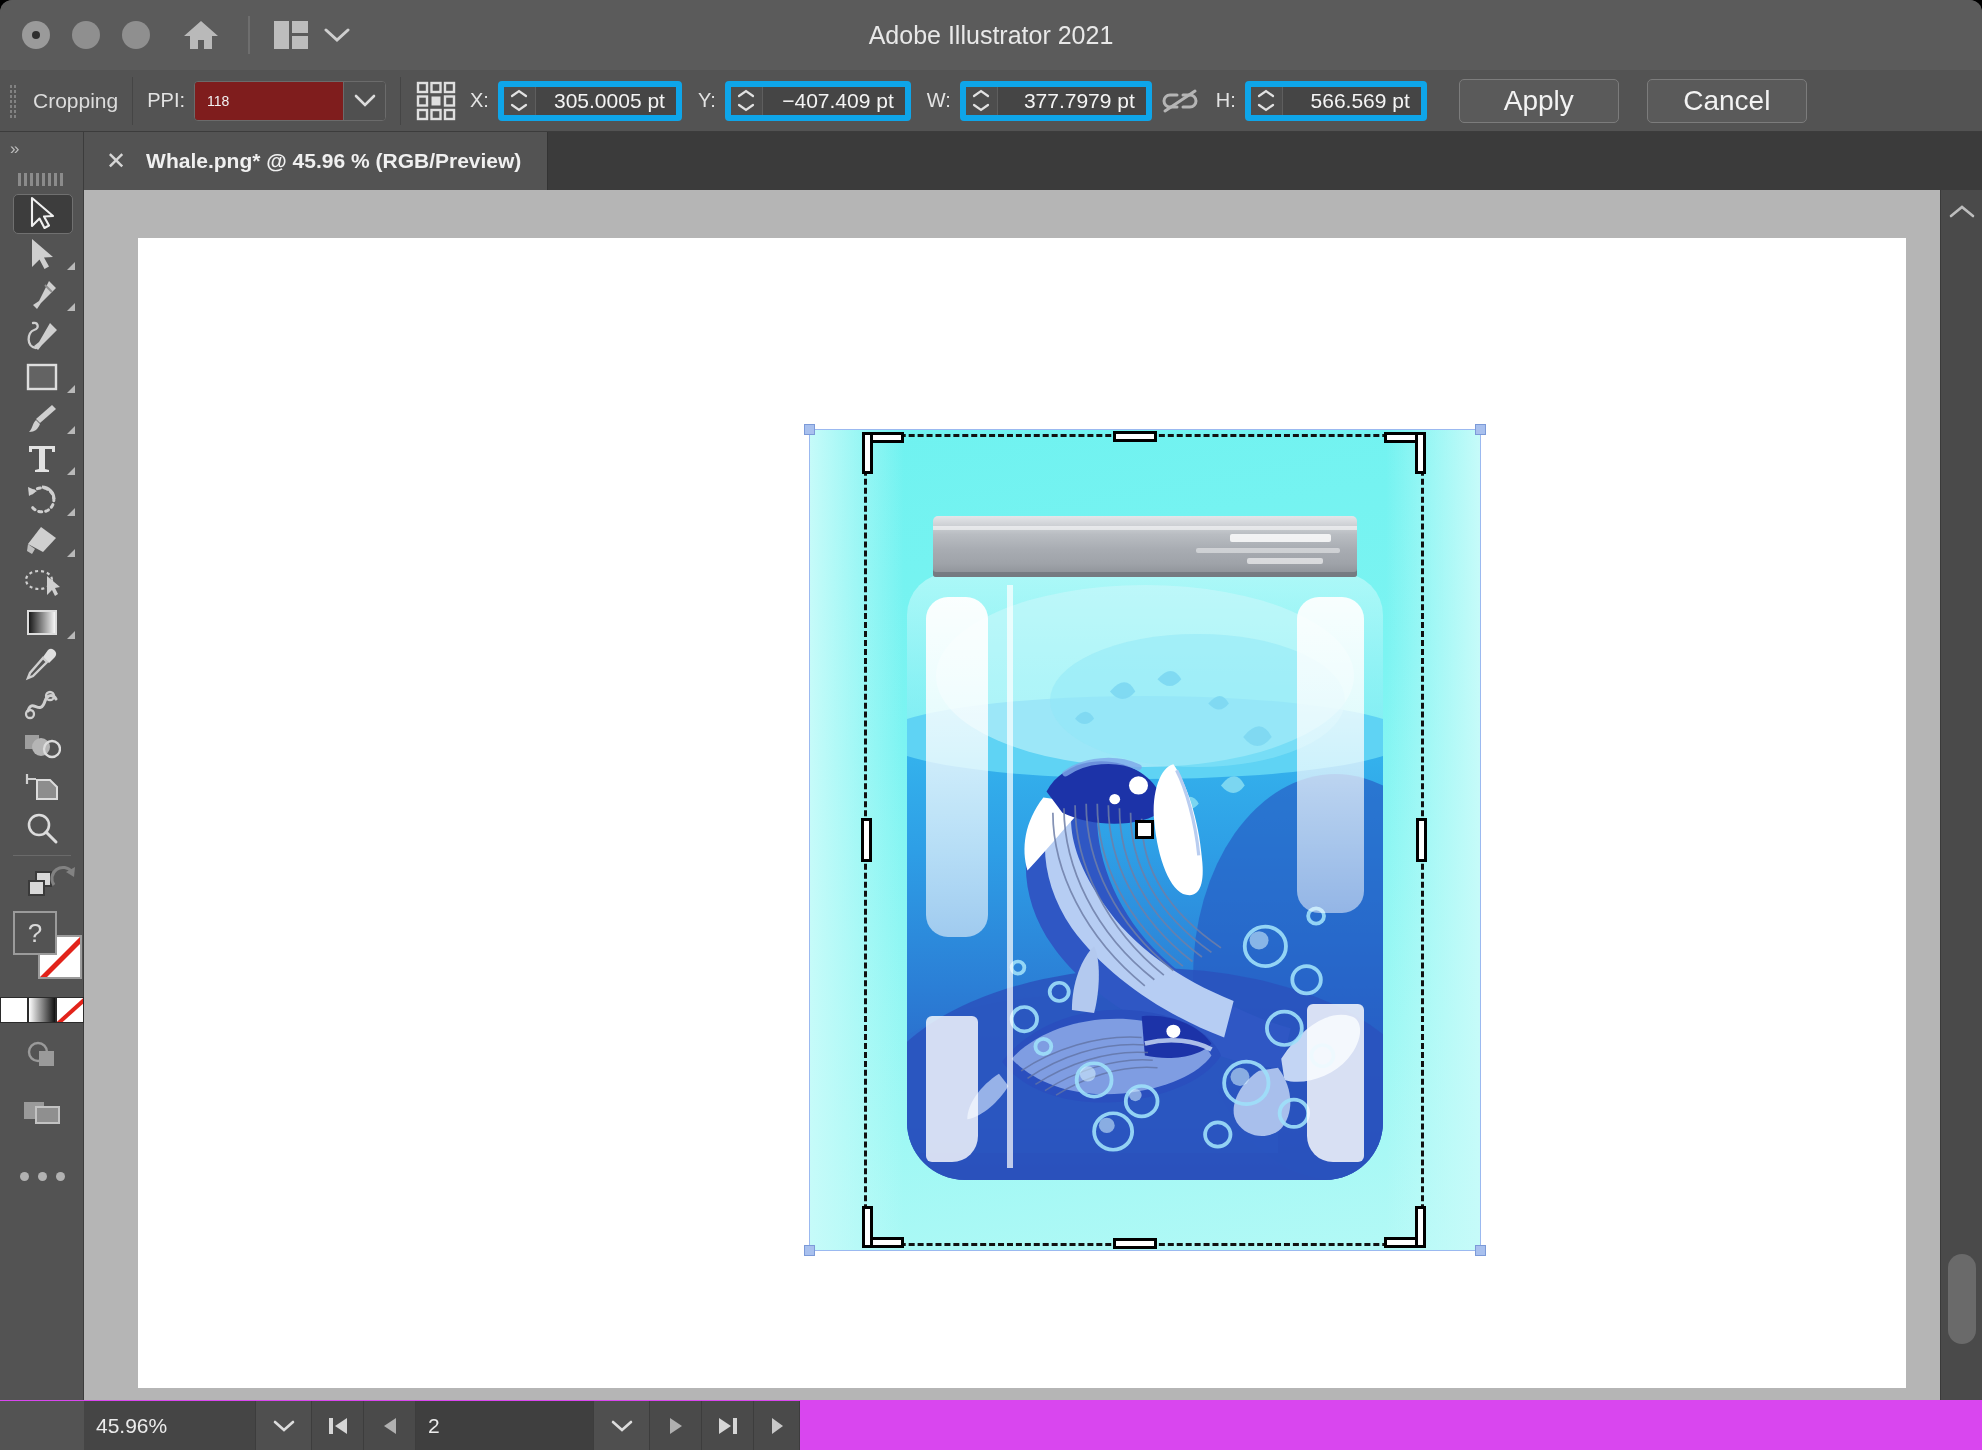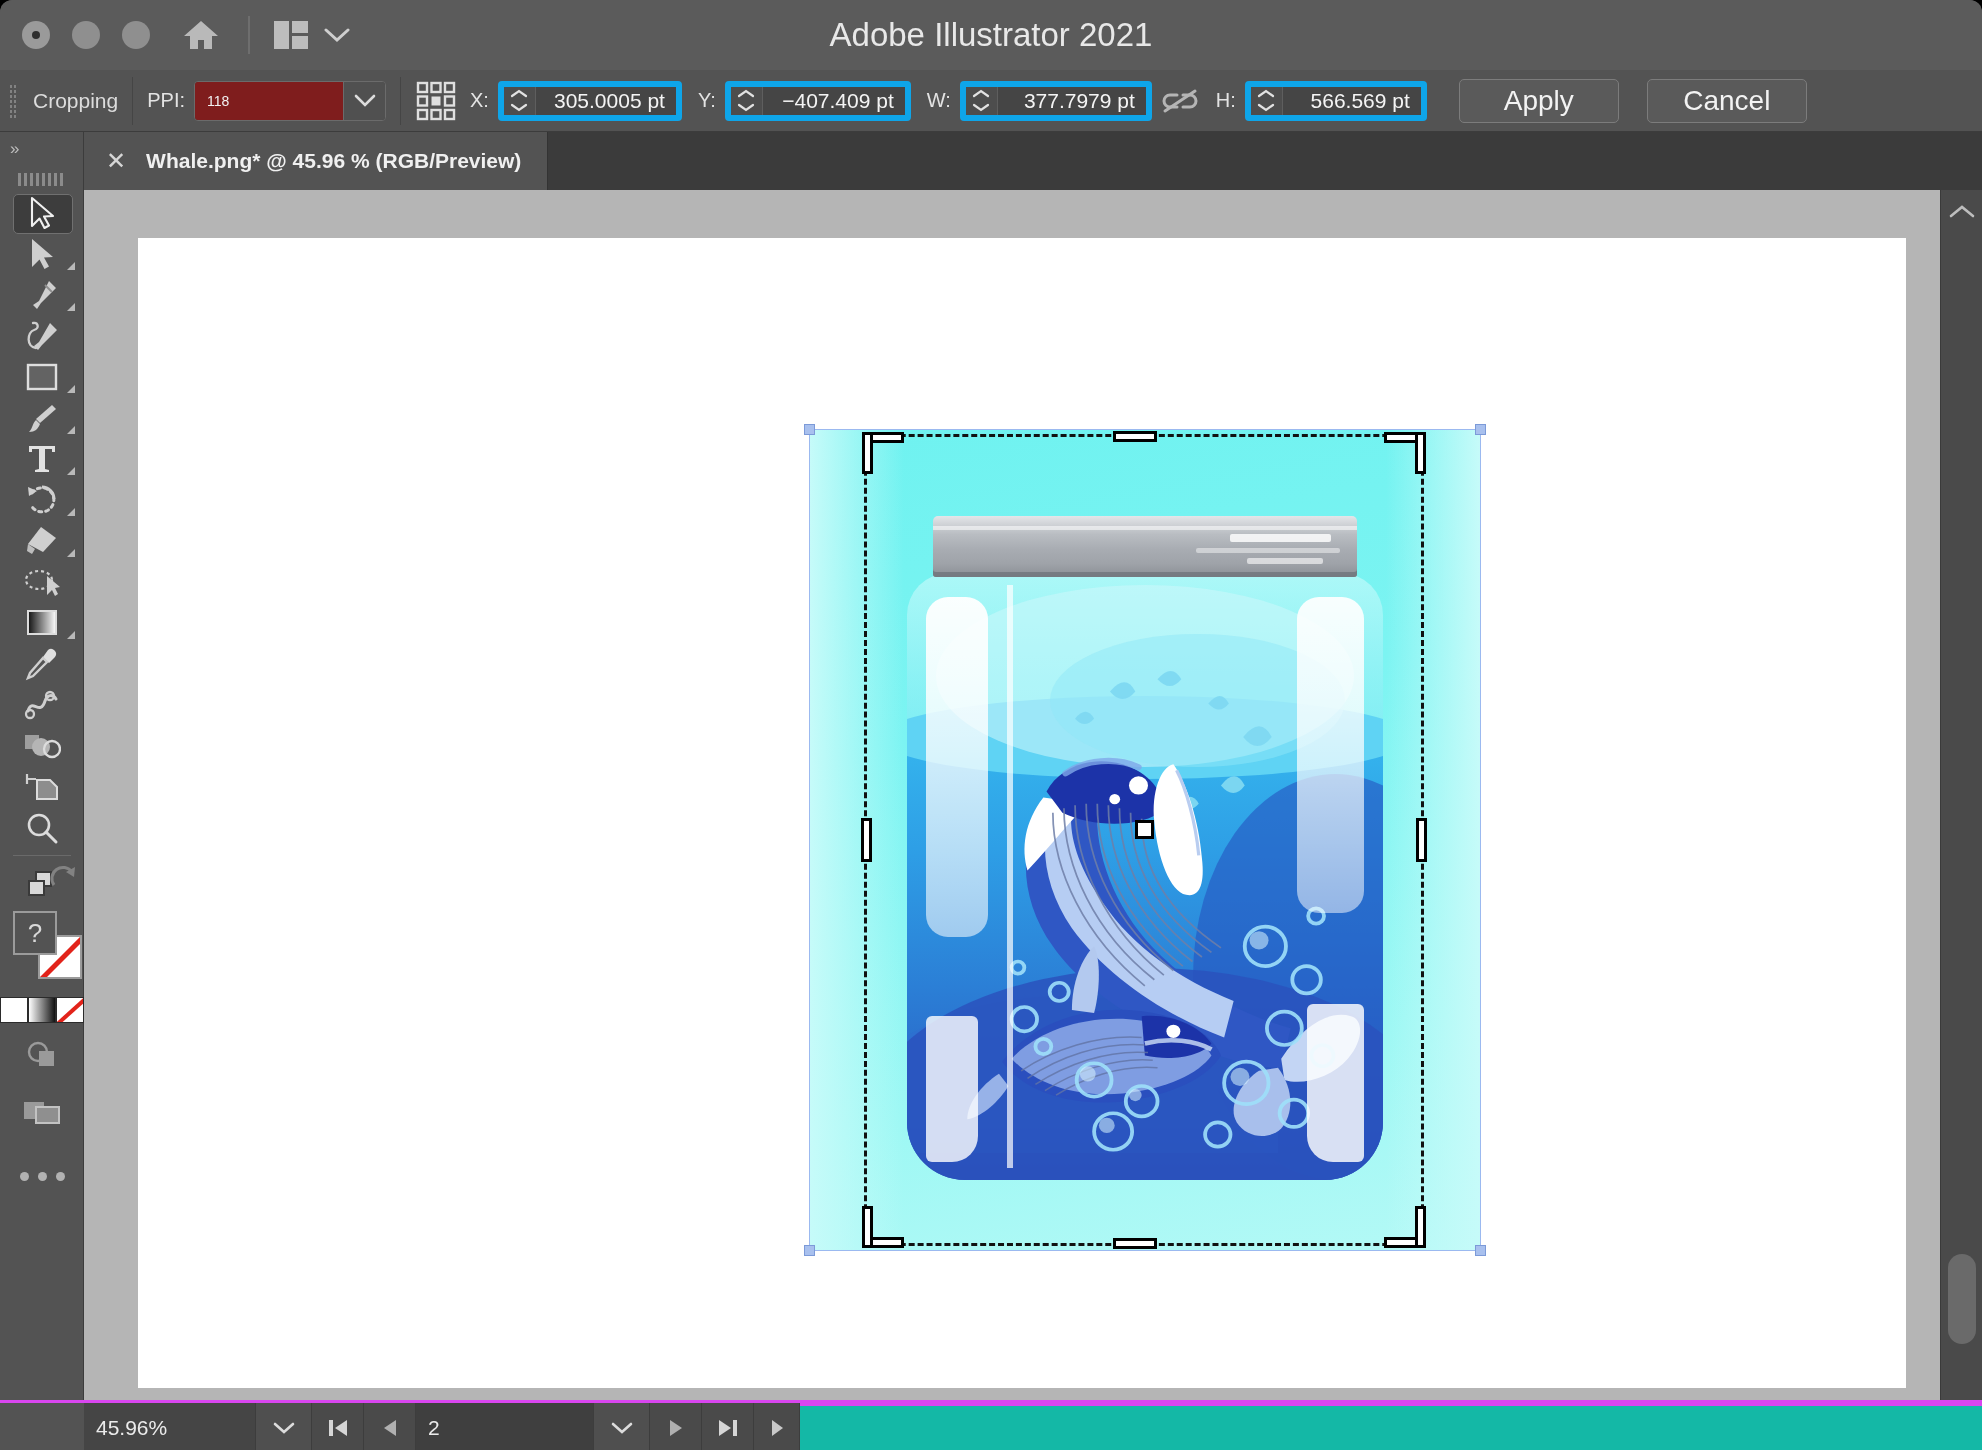--- a/index.html
+++ b/index.html
@@ -41,21 +41,21 @@
     display: flex; align-items: center; justify-content: center;
   }
   .tb-sep {
     width: 2px; height: 38px; background: #6e6e6e; margin-left: 26px;
   }
   .arrange-btn {
     margin-left: 24px; display: flex; align-items: center; gap: 16px;
   }
   .title-text {
     position: absolute; left: 0; right: 0; text-align: center;
-    font-size: 33px; color: #e8e8e8; pointer-events: none;
+    font-size: 25px; color: #e8e8e8; pointer-events: none;
   }
 
   
   .controlbar {
     position: absolute; top: 70px; left: 0;
     width: 1982px; height: 62px;
     background: #535353;
     border-bottom: 1px solid #3c3c3c;
     display: flex; align-items: center;
   }
@@ -355,21 +355,21 @@
   .hs-left { position:absolute; left: 14px; top: 0; height: 50px; display:flex; align-items:center; }
   .hs-thumb {
     position:absolute; left: 296px; top: 8px;
     width: 100px; height: 34px; border-radius: 16px; background: #6a6a6a;
   }
 
   
   .statusbar {
     position: absolute; left: 0; bottom: 0;
     width: 1982px; height: 50px;
-    background: #14b8a6; border-top: 6px solid #d946ef;
+    background: #d946ef; border-top: 2px solid #d946ef;
     display: flex; align-items: center;
   }
   .sb-gutter { width: 84px; height: 50px; background: #535353; }
   .sb-cell {
     height: 50px; display: flex; align-items: center;
     border-right: 1px solid #3d3d3d; padding: 0 12px;
     color: #ebebeb; font-size: 21px;
   }
   .sb-zoom { width: 172px; justify-content: flex-start; background:#454545; }
   .sb-drop { width: 56px; justify-content: center; background:#4f4f4f; }

